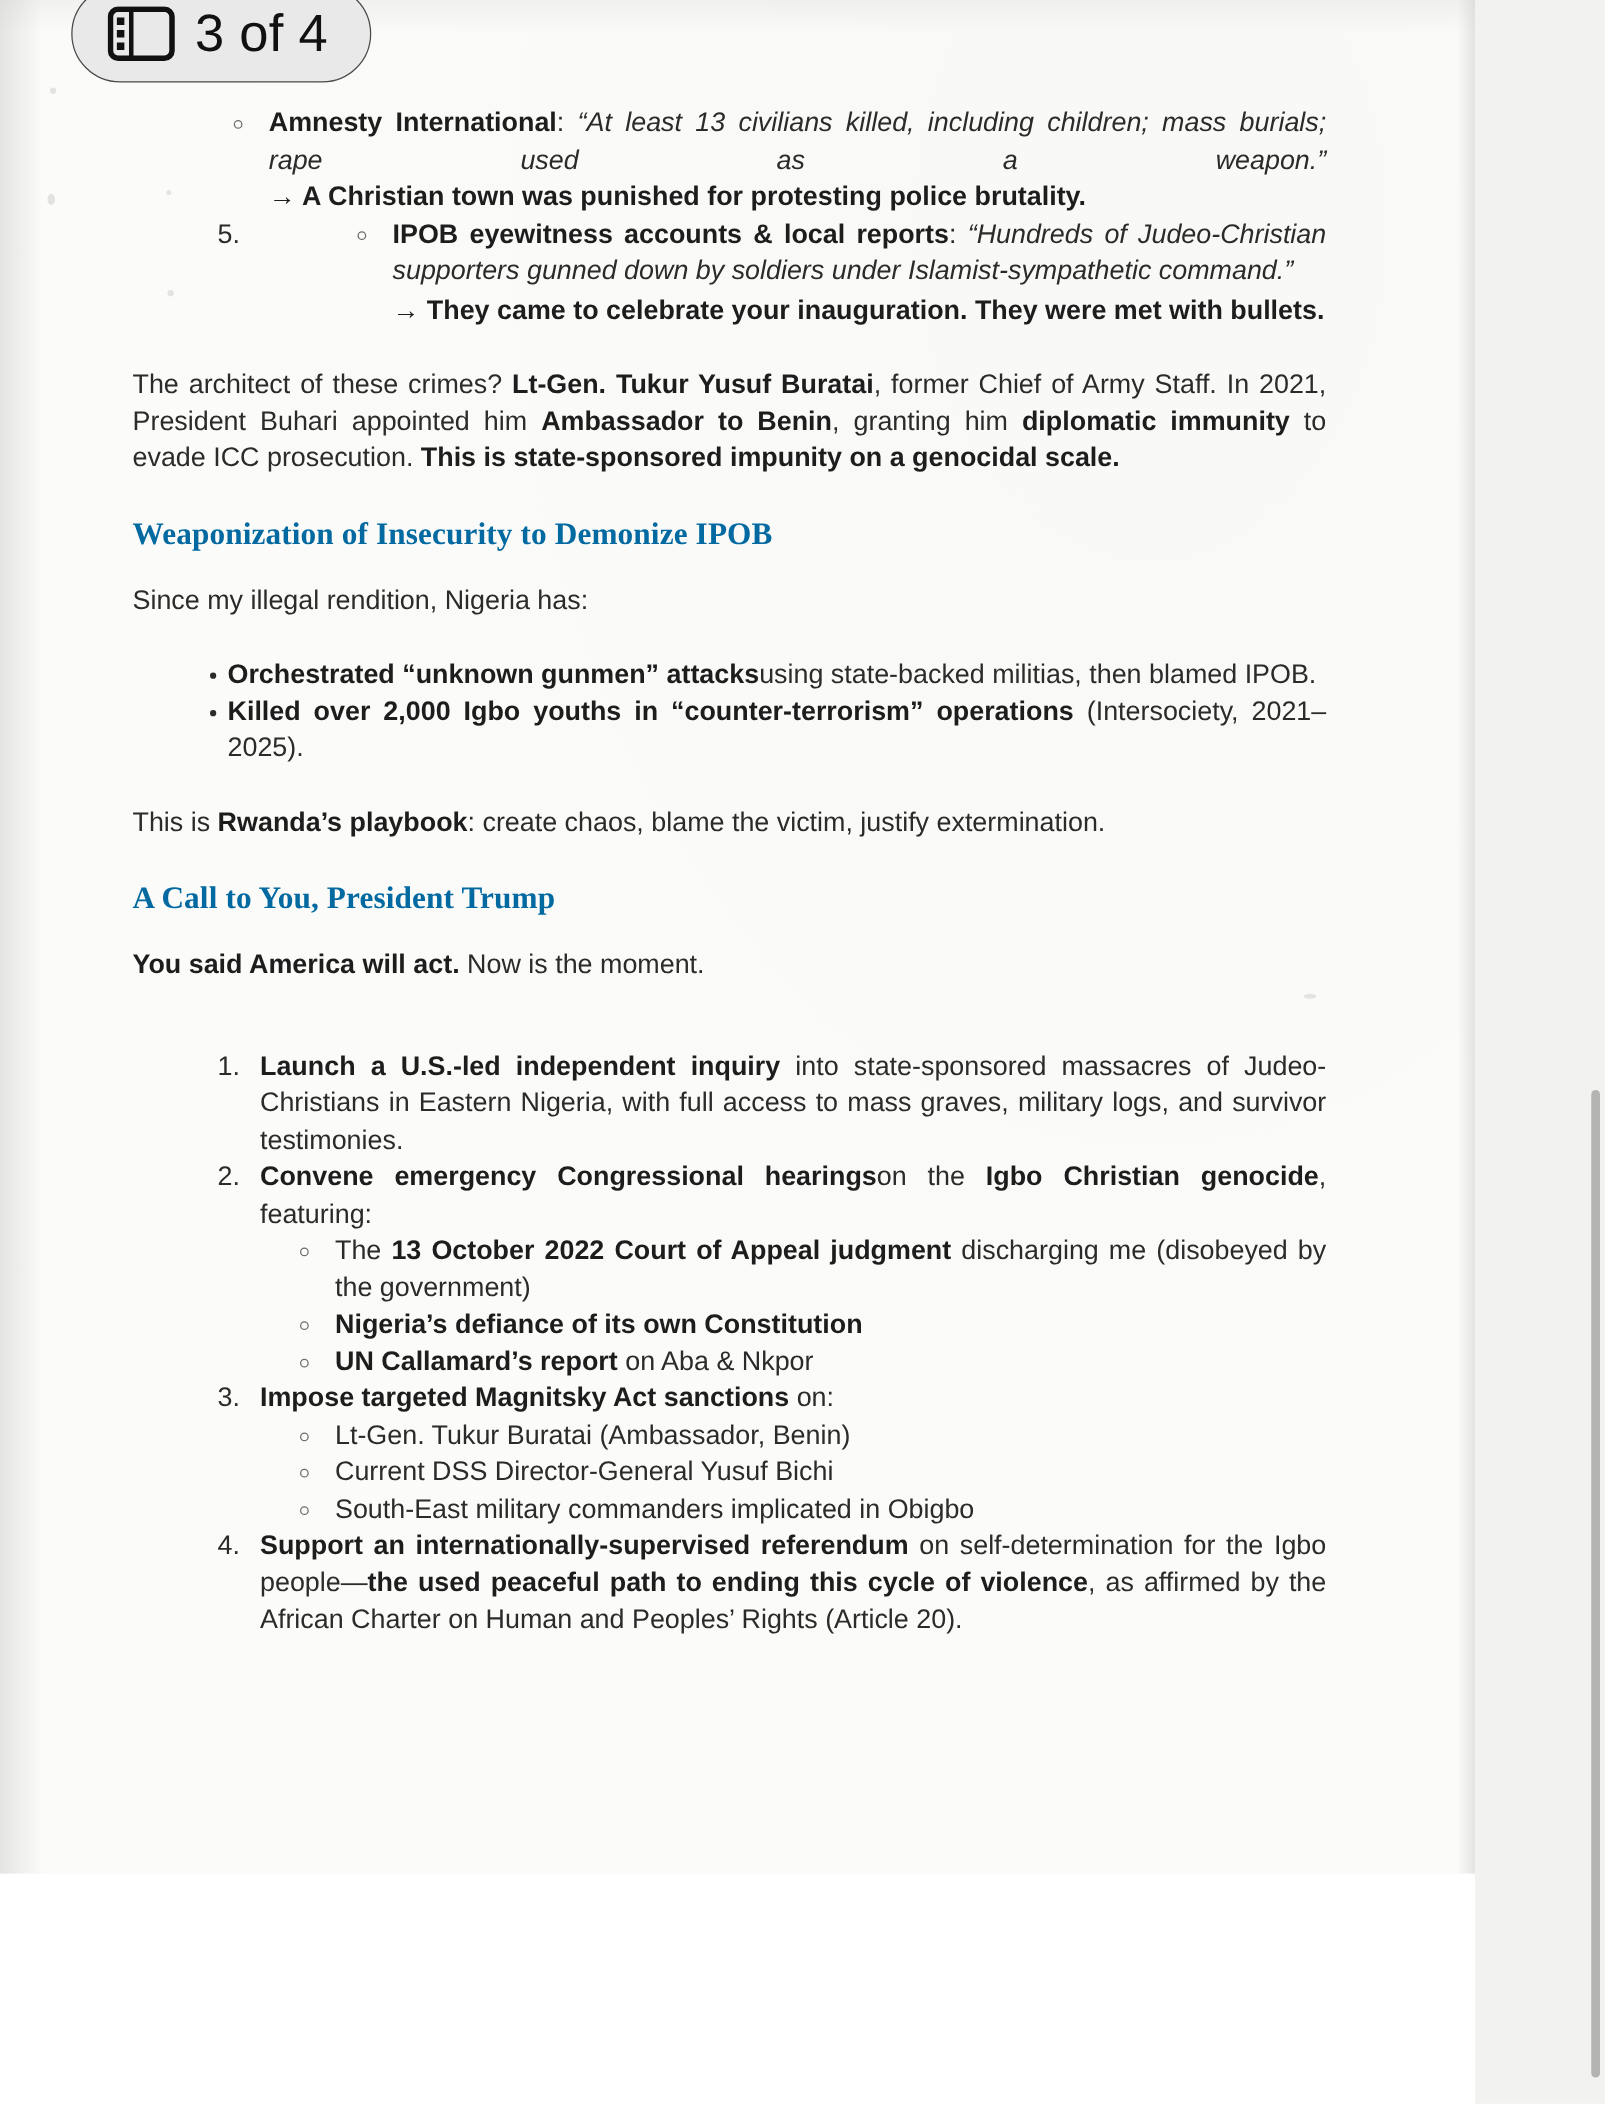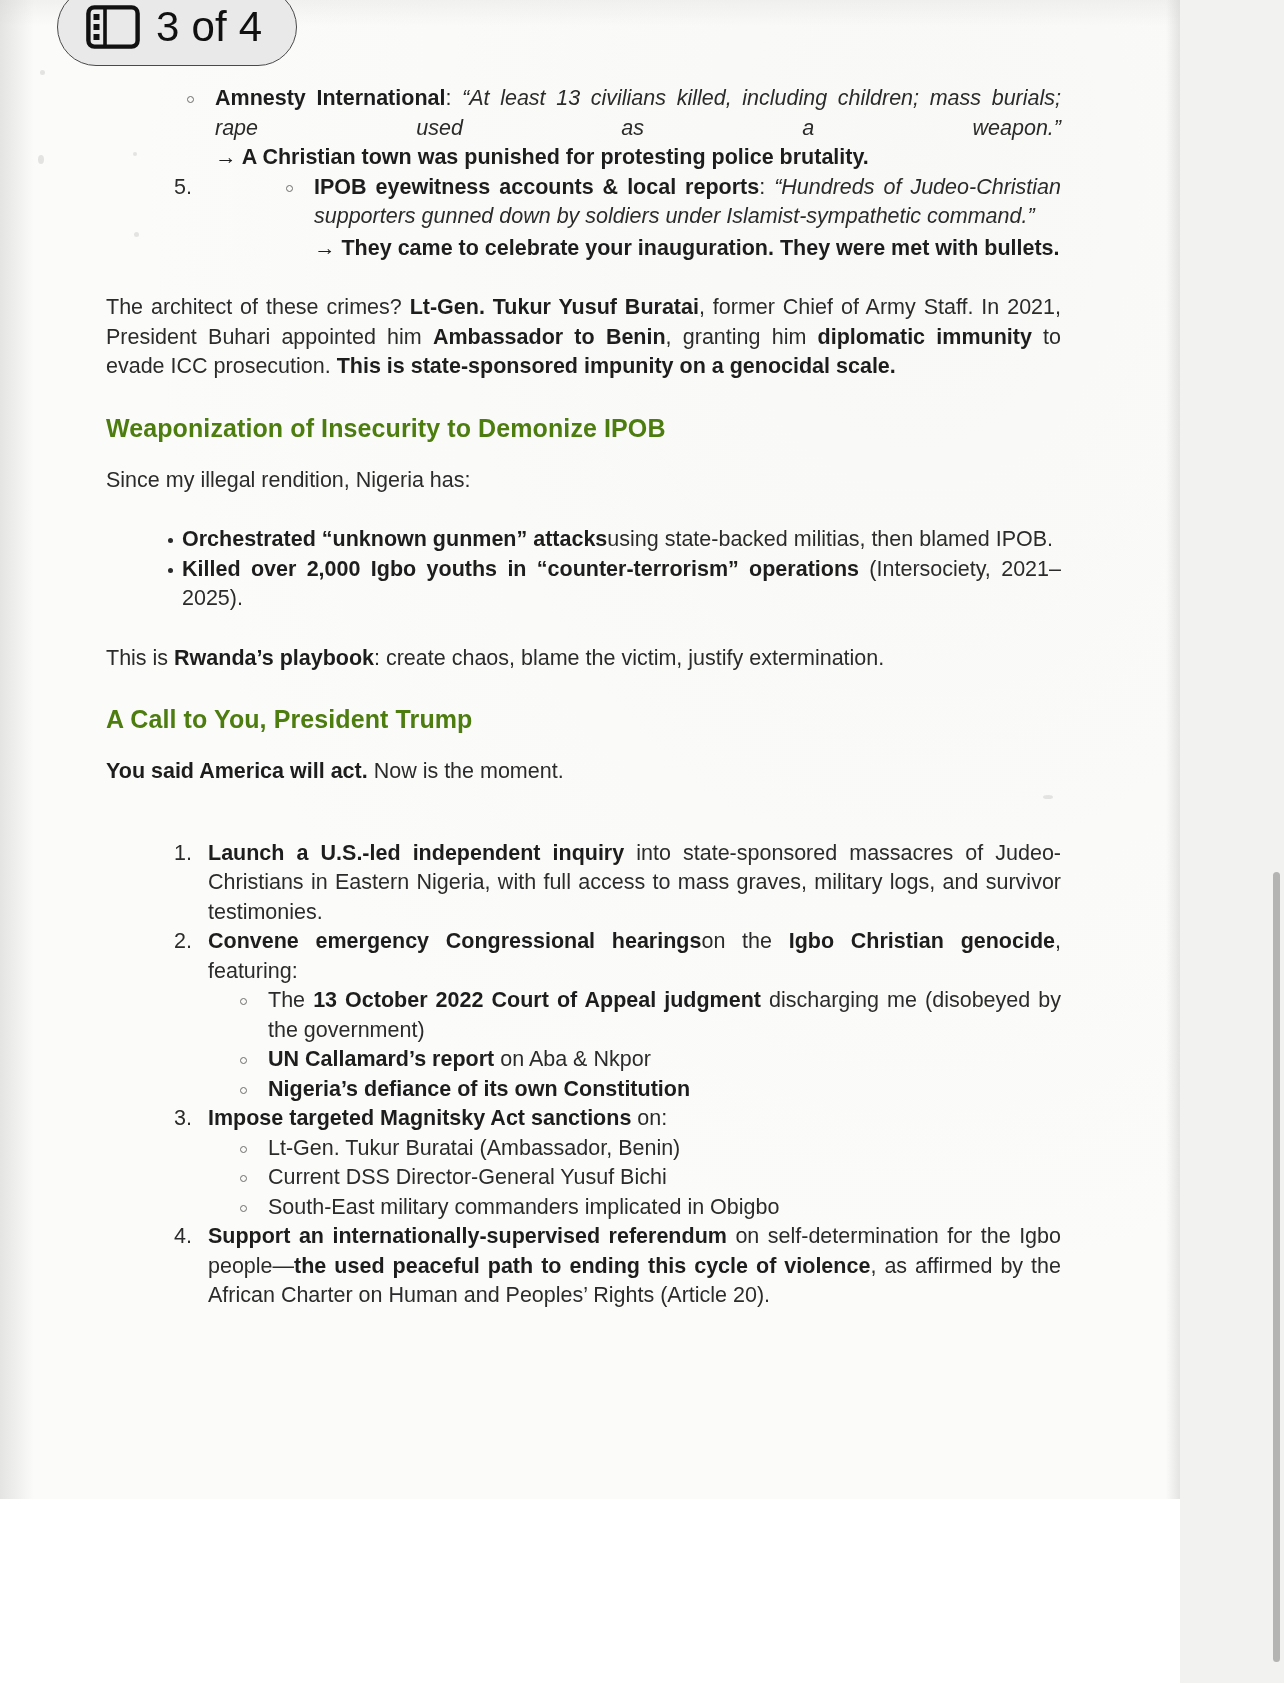--- a/index.html
+++ b/index.html
@@ -117,24 +117,25 @@
   .doc b, .doc strong { font-weight: bold; color: #1d1d1d; }
   .doc i, .doc em { font-style: italic; }
 
   p.para { margin: 0 0 0 0; text-align: justify; }
   .gap-lg { height: 30px; }
   .gap-md { height: 22px; }
 
   h2.section-heading {
     font-size: 25px;
     font-weight: bold;
-    color: #4d7c0f;
+    color: #0369a1;
     margin: 0;
     line-height: 32px;
     letter-spacing: 0.1px;
+    font-family: Liberation Serif, serif;
   }
 
   
   ol.num-list {
     margin: 0;
     padding: 0 0 0 92px;
     list-style: decimal;
     text-align: justify;
   }
   ol.num-list > li {
@@ -283,22 +284,22 @@
 
 
     <div class="gap-lg"></div>
 
     <ol class="num-list">
       <li><b>Launch a U.S.-led independent inquiry</b><span> into state-sponsored massacres of Judeo-Christians in Eastern Nigeria, with full access to mass graves, military logs, and survivor testimonies.</span></li>
 
       <li><b>Convene emergency Congressional hearings</b><span>on the </span><b>Igbo Christian genocide</b><span>, featuring:</span>
         <ul class="circ-list" style="padding-left:26px;">
           <li><span>The </span><b>13 October 2022 Court of Appeal judgment</b><span> discharging me (disobeyed by the government)</span></li>
+          <li><b>Nigeria’s defiance of its own Constitution</b></li>
           <li><b>UN Callamard’s report</b><span> on Aba &amp; Nkpor</span></li>
-          <li><b>Nigeria’s defiance of its own Constitution</b></li>
         </ul>
       </li>
 
       <li><b>Impose targeted Magnitsky Act sanctions</b><span> on:</span>
         <ul class="circ-list" style="padding-left:26px;">
           <li>Lt-Gen. Tukur Buratai (Ambassador, Benin)</li>
           <li>Current DSS Director-General Yusuf Bichi</li>
           <li>South-East military commanders implicated in Obigbo</li>
         </ul>
       </li>

